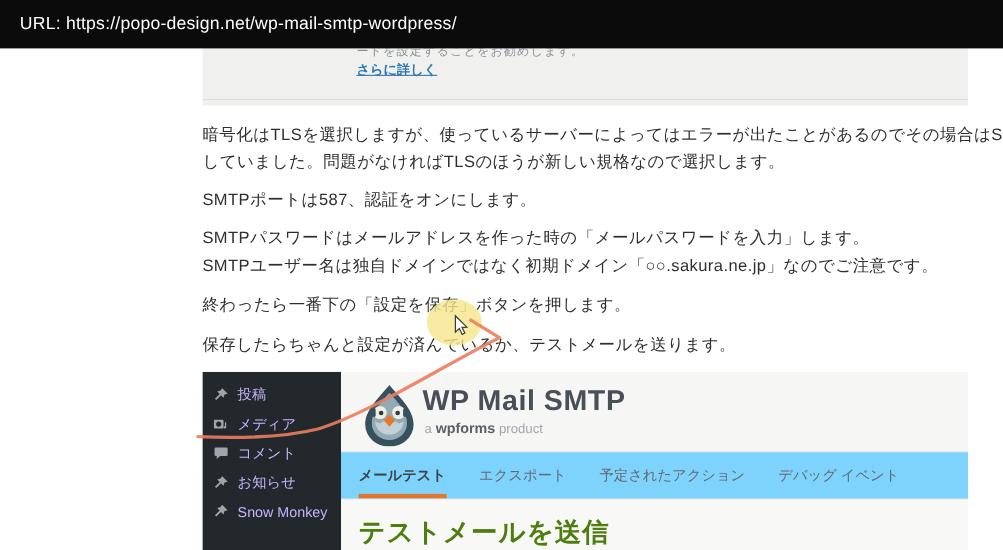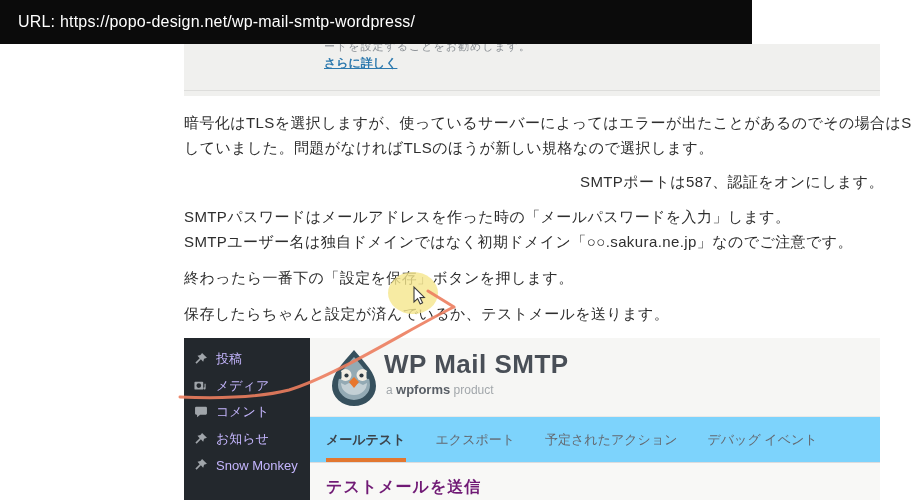--- a/index.html
+++ b/index.html
@@ -1,21 +1,21 @@
 <!DOCTYPE html>
 <html style="--accent-orange: #e27730; --arrow-color: #ec7d5e; --highlight-yellow: #f5e68c; --link-blue: #2c79ae;"><head>
 <meta charset="utf-8">
 <style>
   * { margin:0; padding:0; box-sizing:border-box; }
   html,body { width:912px; height:500px; overflow:hidden; background:#fff;
     font-family:"Liberation Sans","DejaVu Sans",sans-serif; }
   .stage { position:relative; width:912px; height:500px; overflow:hidden; }
 
   
-  .topbar { position:absolute; left:0; top:0; width:752px; height:44px;
+  .topbar { position:absolute; left:0; top:0; width:912px; height:44px;
     background:#0b0b0b; display:flex; align-items:center; z-index:5; }
   .topbar .url { color:#ffffff; font-size:16px; letter-spacing:.2px; padding-left:18px; }
 
   
   .content-col { position:absolute; left:184px; top:44px; width:696px; height:380px; }
 
   
   .prev-shot { position:absolute; left:0; top:0; width:696px; height:52px;
     background:#f0f0ee; overflow:hidden; }
   .prev-shot .cut-text { position:absolute; left:140px; top:-5px; font-size:11px;
@@ -23,21 +23,21 @@
   .prev-shot .more-link { position:absolute; left:140px; top:11px; font-size:12px;
     font-weight:bold; color:var(--link-blue); text-decoration:underline; }
   .prev-shot .divider { position:absolute; left:0; right:0; bottom:5px; height:1px;
     background:#dddddb; }
 
   
   .paras { position:absolute; left:0; top:60px; width:700px; color:#2e2e2e;
     font-size:15px; letter-spacing:.4px; }
   .paras p { line-height:25px; white-space:nowrap; }
   .p1 { margin-top:6px; }
-  .p2 { margin-top:9px;text-align:right; }
+  .p2 { margin-top:9px; }
   .p3 { margin-top:10px; }
   .p4 { margin-top:11px; }
   .p5 { margin-top:11px; }
 
   
   .wp-shot { position:absolute; left:0; top:294px; width:696px; height:162px;
     display:flex; overflow:hidden; }
   .wp-sidebar { width:126px; height:100%; background:#23282d; padding-top:8px;
     flex-shrink:0; }
   .wp-menu-item { display:flex; align-items:center; height:26.5px; padding-left:9px;
@@ -57,21 +57,21 @@
 
   .wp-tabbar { height:46px; background:#7dd3fc; border-bottom:1px solid #dcdcde;
     display:flex; align-items:center; padding-left:16px; }
   .wp-tab { position:relative; font-size:13px; color:#646970; margin-right:30px;
     height:100%; display:flex; align-items:center; cursor:default; }
   .wp-tab.active { color:#3c434a; font-weight:bold; }
   .wp-tab.active::after { content:""; position:absolute; left:0; right:0; bottom:0;
     height:4px; background:var(--accent-orange); }
 
   .wp-content { flex:1; background:#f8f8f6; padding:14px 0 0 16px; }
-  .wp-content h2 { font-size:16px; font-weight:bold; color:#701a75; letter-spacing:1px; }
+  .wp-content h2 { font-size:24px; font-weight:bold; color:#4d7c0f; letter-spacing:1px; }
 
   
   .overlay { position:absolute; left:0; top:0; width:912px; height:500px;
     pointer-events:none; z-index:9; }
   .hl-ellipse { fill:var(--highlight-yellow); opacity:.8; }
   .arrow-path { stroke:var(--arrow-color); stroke-width:3; fill:none;
     stroke-linecap:round; stroke-linejoin:round; opacity:.9; }
 </style>
 </head>
 <body>

